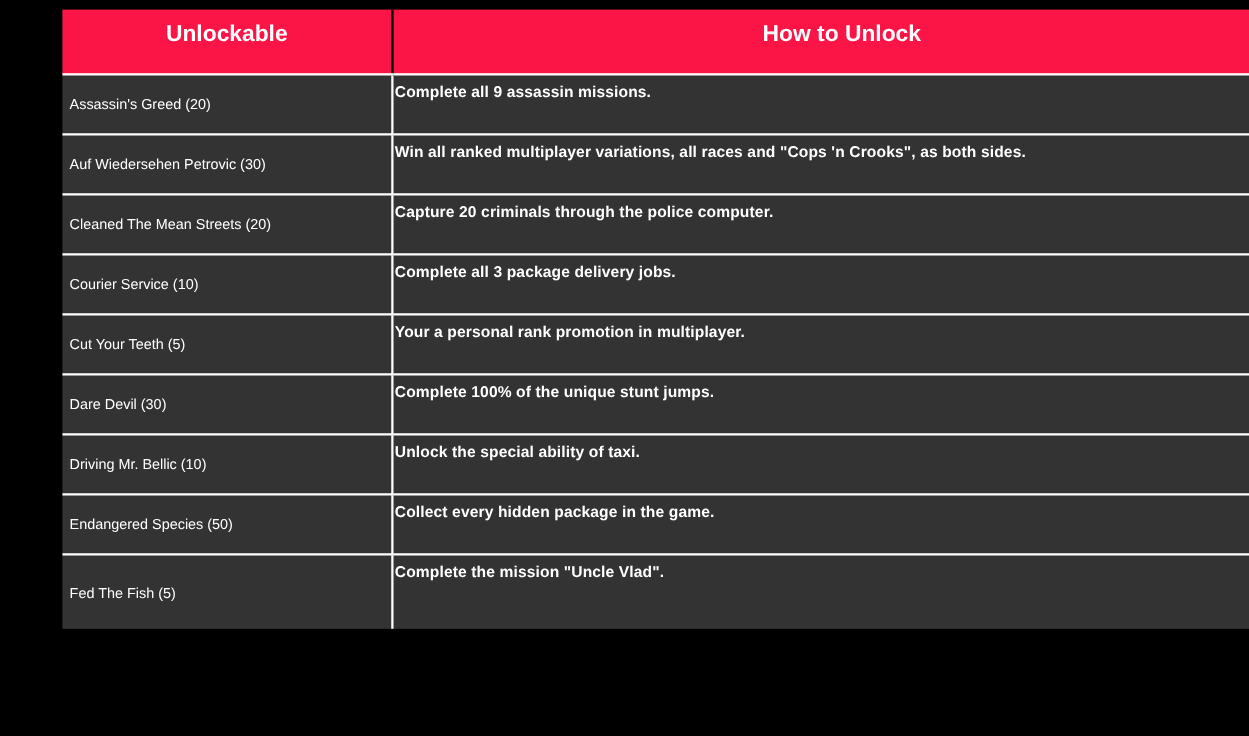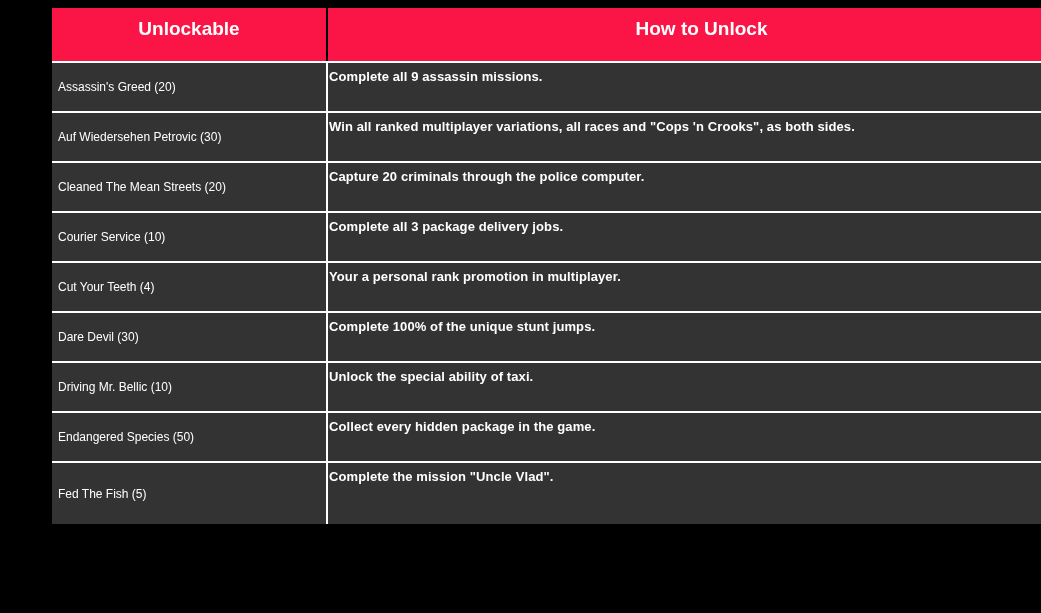--- a/index.html
+++ b/index.html
@@ -100,21 +100,21 @@
     <td class="name-cell">Cleaned The Mean Streets (20)</td>
     <td class="desc-cell">Capture 20 criminals through the police computer.</td>
   </tr>
 
   <tr>
     <td class="name-cell">Courier Service (10)</td>
     <td class="desc-cell">Complete all 3 package delivery jobs.</td>
   </tr>
 
   <tr>
-    <td class="name-cell">Cut Your Teeth (4)</td>
+    <td class="name-cell">Cut Your Teeth (5)</td>
     <td class="desc-cell">Your a personal rank promotion in multiplayer.</td>
   </tr>
 
   <tr>
     <td class="name-cell">Dare Devil (30)</td>
     <td class="desc-cell">Complete 100% of the unique stunt jumps.</td>
   </tr>
 
 
   <tr>

